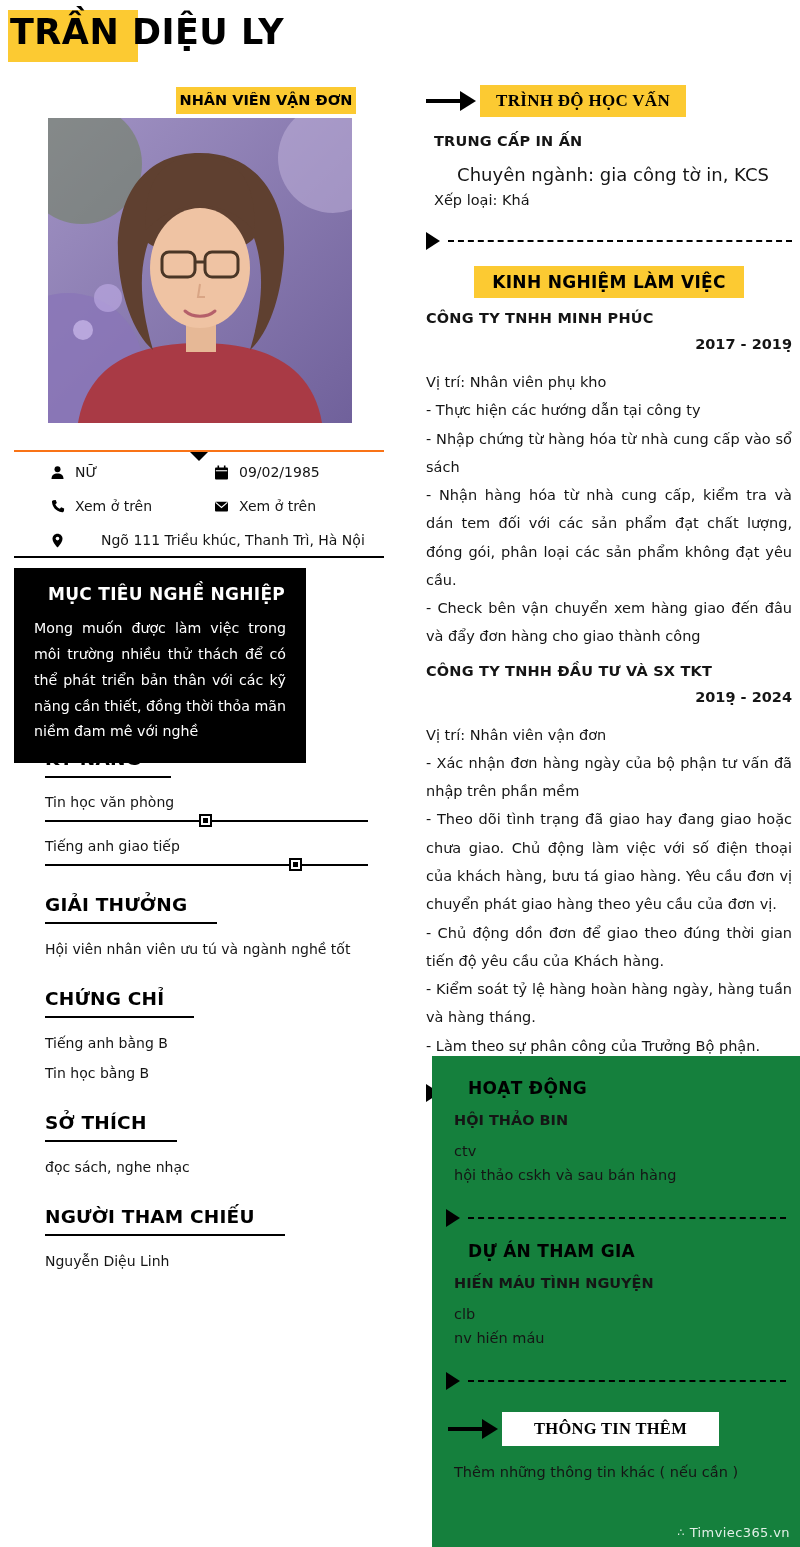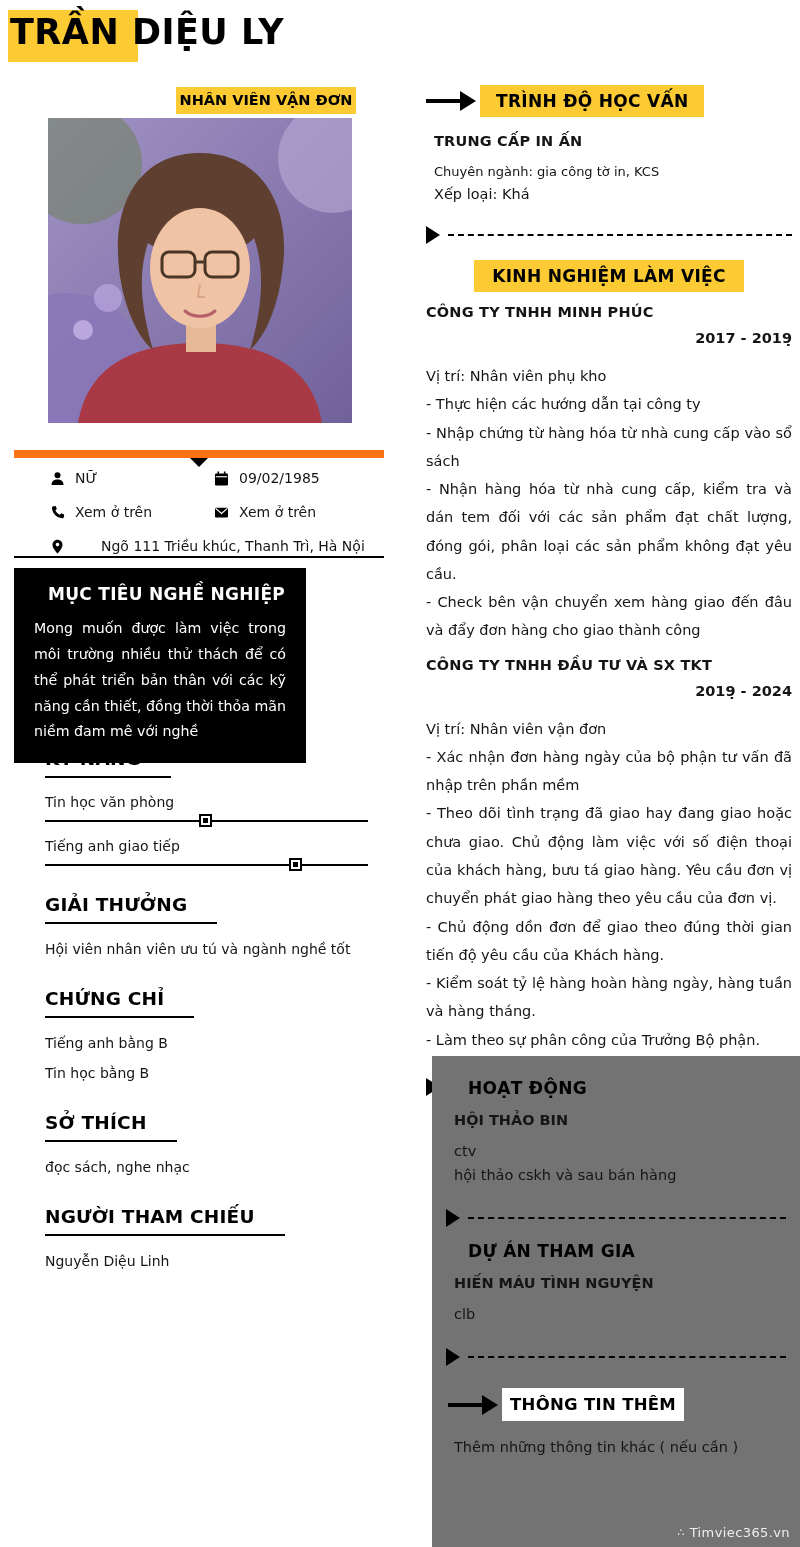--- a/index.html
+++ b/index.html
@@ -8,21 +8,21 @@
   .page{position:relative;width:800px;height:1547px;background:#fff;overflow:hidden;}
 
   
   .name-hl{position:absolute;left:8px;top:10px;width:130px;height:52px;background:#fcca32;}
   .name{position:absolute;left:10px;top:12px;font-size:35px;font-weight:bold;letter-spacing:.5px;color:#000;margin:0;}
   .job-title{position:absolute;left:176px;top:87px;width:180px;height:27px;background:#fcca32;
     font-size:14.5px;font-weight:bold;text-align:center;line-height:27px;color:#000;}
   .photo{position:absolute;left:48px;top:118px;width:304px;height:305px;overflow:hidden;background:#8f7fb5;}
 
   .info{position:absolute;left:14px;top:450px;width:370px;height:108px;
-    border-top:8px solid #f97316;border-bottom:2px solid #000;}
+    border-top:2px solid #f97316;border-bottom:2px solid #000;}
   .tri-down{position:absolute;left:50%;top:0;margin-left:-9px;width:0;height:0;
     border-left:9px solid transparent;border-right:9px solid transparent;border-top:9px solid #000;}
   .info-item{position:absolute;display:flex;align-items:center;gap:10px;font-size:14px;}
   .info-item svg{flex:0 0 auto;}
   .ii-r1c1{left:36px;top:12px;} .ii-r1c2{left:200px;top:12px;}
   .ii-r2c1{left:36px;top:46px;} .ii-r2c2{left:200px;top:46px;}
   .ii-r3c1{left:36px;top:80px;gap:36px;}
 
   .objective{position:absolute;left:14px;top:568px;width:292px;background:#000;color:#fff;
     padding:16px 20px 18px 20px;}
@@ -37,49 +37,49 @@
   .litem{font-size:14px;margin-top:15px;line-height:1.5;}
   .litem + .litem{margin-top:9px;}
 
   .skill-label{font-size:14px;margin-top:16px;}
   .skill-line{position:relative;margin-top:10px;height:2px;background:#000;}
   .skill-handle{position:absolute;top:-6px;width:13px;height:13px;background:#fff;border:2px solid #000;}
   .skill-handle::after{content:"";position:absolute;left:2px;top:2px;width:5px;height:5px;background:#000;}
 
   
   .right-col{position:absolute;left:426px;top:85px;width:366px;}
-  .harrow{display:flex;align-items:center;}
+  .harrow{display:flex;align-items:center;font-family:Liberation Serif, serif;}
   .harrow .bar{width:34px;height:4px;background:#000;}
   .harrow .tip{width:0;height:0;border-top:10px solid transparent;border-bottom:10px solid transparent;border-left:16px solid #000;}
   .ybox{background:#fcca32;padding:6px 16px;font-size:17px;font-weight:bold;letter-spacing:.3px;color:#000;margin-left:4px;}
   .ybox-center{margin:16px auto 0;width:fit-content;background:#fcca32;padding:6px 18px;
     font-size:17px;font-weight:bold;letter-spacing:.3px;color:#000;}
   .edu{margin-left:8px;}
   .school{font-size:14.5px;font-weight:bold;margin-top:16px;letter-spacing:.2px;}
-  .major{font-size:13px;margin-top:15px;}
+  .major{font-size:18px;margin-top:15px;text-align:center;}
   .grade{font-size:14.5px;margin-top:7px;}
 
   .divider{display:flex;align-items:center;margin-top:24px;}
   .divider .tri{width:0;height:0;border-top:9px solid transparent;border-bottom:9px solid transparent;border-left:14px solid #000;}
   .divider .dash{flex:1;border-top:2px dashed #000;margin-left:8px;}
 
   .company{font-size:14.5px;font-weight:bold;margin-top:12px;letter-spacing:.2px;}
   .period{font-size:14.5px;font-weight:bold;text-align:right;margin-top:10px;}
   .position{font-size:14.5px;margin-top:16px;line-height:1.95;}
   .detail{font-size:14.5px;line-height:1.95;text-align:justify;margin:0;}
 
   
-  .ypanel{position:absolute;left:432px;top:1056px;width:368px;height:492px;background:#737373;
+  .ypanel{position:absolute;left:432px;top:1056px;width:368px;height:492px;background:#15803d;
     padding:8px 14px 0 22px;}
   .ysec-title{font-size:17px;font-weight:bold;letter-spacing:.3px;margin:14px 0 0 14px;color:#000;}
   .ysub{font-size:14.5px;font-weight:bold;margin-top:14px;}
   .yline{font-size:14.5px;margin-top:15px;}
   .yline + .yline{margin-top:8px;}
   .ypanel .divider{margin-top:26px;margin-left:-8px;}
-  .wbox{background:#fff;padding:7px 8px;font-size:16.5px;font-weight:bold;letter-spacing:.3px;color:#000;margin-left:4px;}
+  .wbox{background:#fff;padding:7px 32px;font-size:16.5px;font-weight:bold;letter-spacing:.3px;color:#000;margin-left:4px;}
   .extra-header{margin-top:22px;margin-left:-6px;}
   .extra-text{font-size:14.5px;margin-top:18px;}
   .watermark{position:absolute;right:10px;bottom:8px;font-size:13px;letter-spacing:.4px;
     color:rgba(255,255,255,.88);display:flex;align-items:center;gap:5px;}
   .watermark .wicon{font-size:11px;}
 </style>
 </head>
 <body>
 
 <div class="page">
@@ -261,20 +261,21 @@
     <div class="yline">hội thảo cskh và sau bán hàng</div>
 
     <div class="divider">
       <span class="tri"></span>
       <span class="dash"></span>
     </div>
 
     <div class="ysec-title">DỰ ÁN THAM GIA</div>
     <div class="ysub">HIẾN MÁU TÌNH NGUYỆN</div>
     <div class="yline">clb</div>
+    <div class="yline">nv hiến máu</div>
 
     <div class="divider">
       <span class="tri"></span>
       <span class="dash"></span>
     </div>
 
     <div class="harrow extra-header">
       <span class="bar"></span>
       <span class="tip"></span>
       <span class="wbox">THÔNG TIN THÊM</span>

